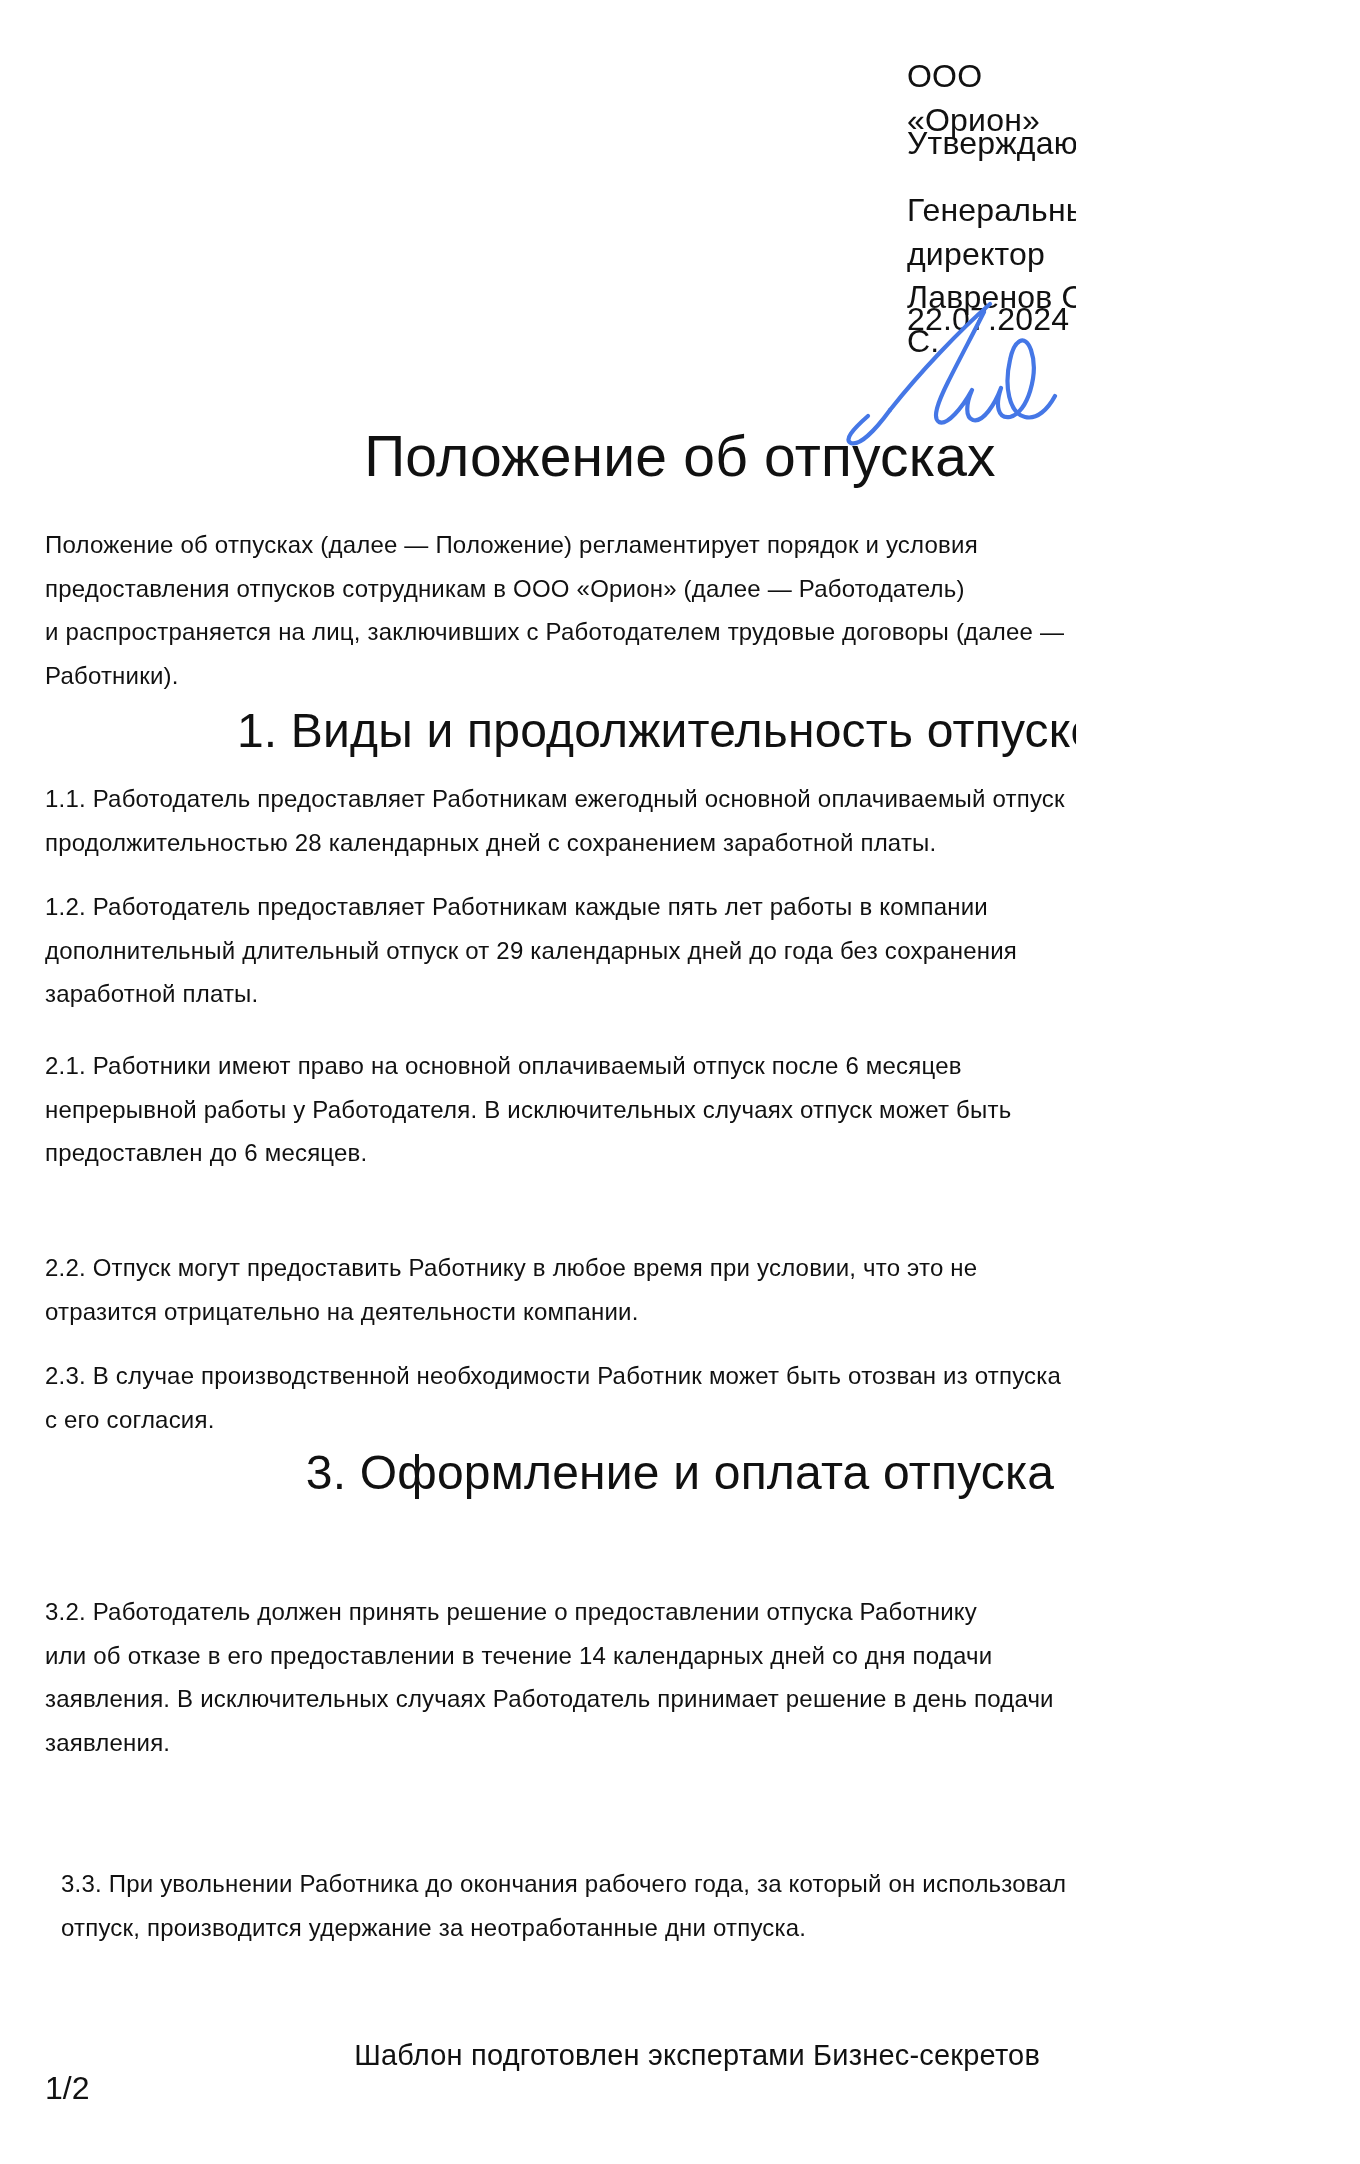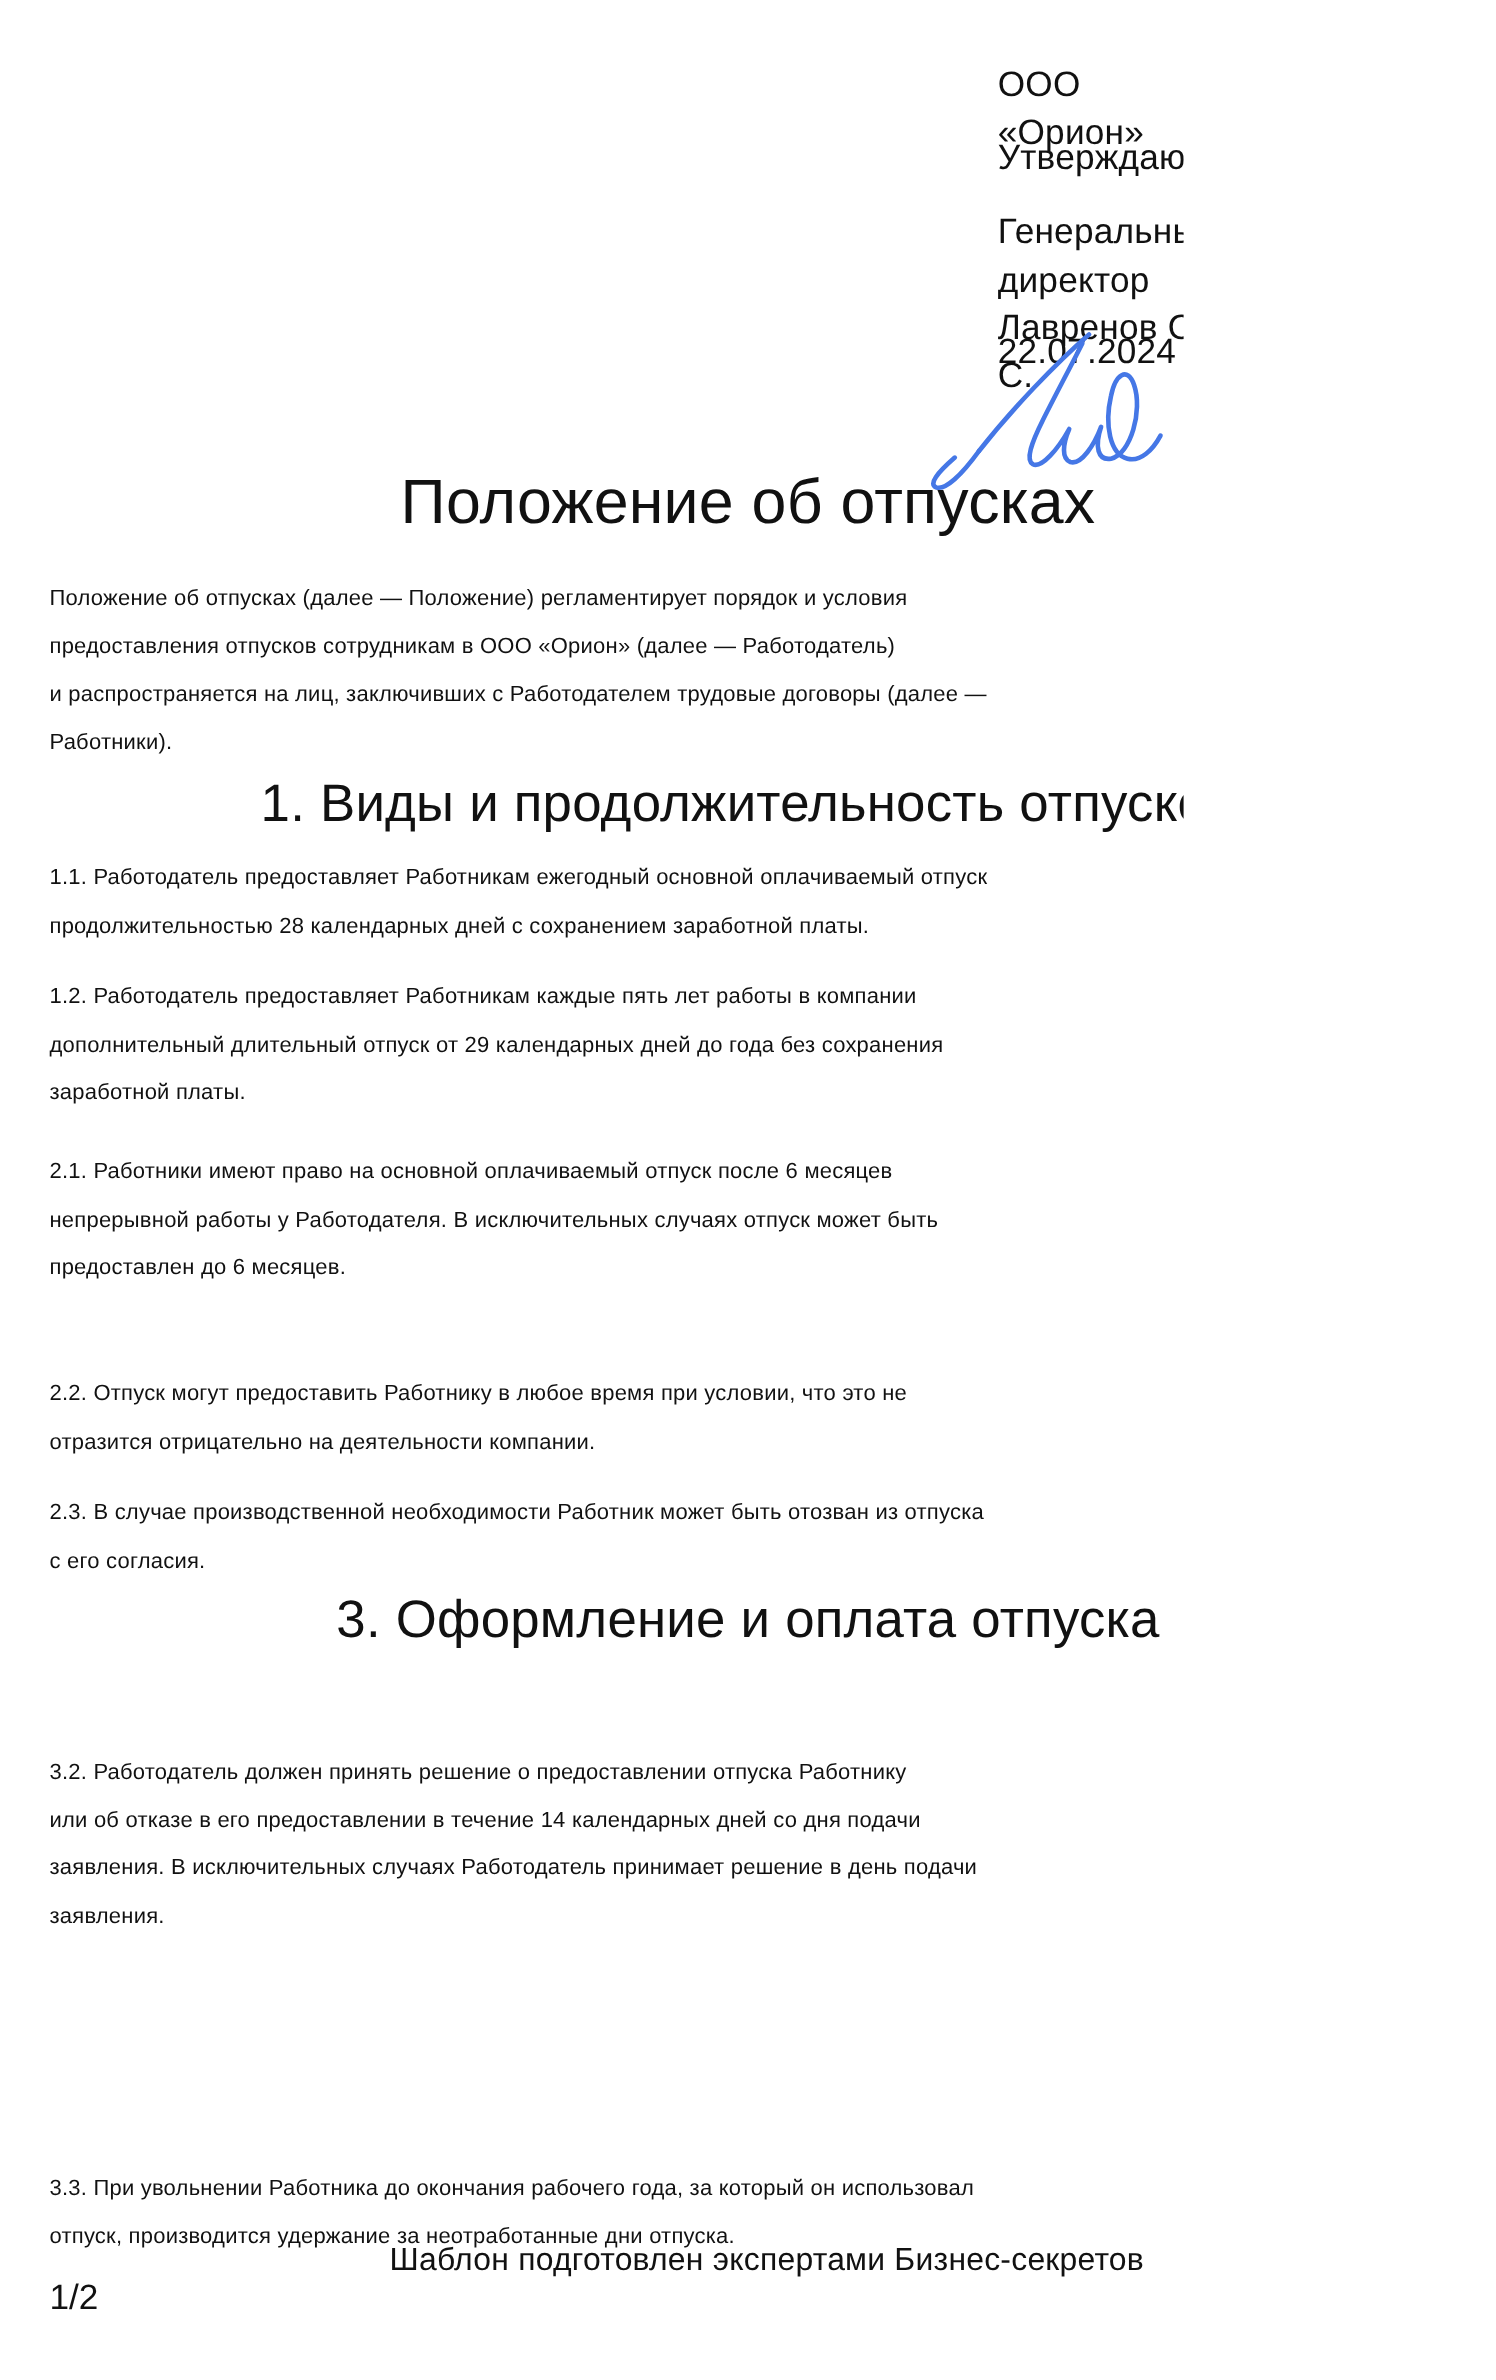--- a/index.html
+++ b/index.html
@@ -7,21 +7,21 @@
     position:relative;
     width:1076px;
     height:2164px;
     background:#ffffff;
     font-family:"Liberation Sans","DejaVu Sans",sans-serif;
     color:#111111;
     overflow:hidden;
   }
   .abs{position:absolute;}
   .body-text{
-    font-size:20px;
+    font-size:24px;
     line-height:43.5px;
     white-space:pre-line;
     letter-spacing:0.2px;
   }
   .letterhead-line{
     left:907px;
     font-size:32px;
     line-height:43.5px;
     white-space:pre-line;
     letter-spacing:0.2px;
@@ -99,19 +99,19 @@
   <div class="abs body-text para" style="top:1246px;">2.2. Отпуск могут предоставить Работнику в любое время при условии, что это не
 отразится отрицательно на деятельности компании.</div>
   <div class="abs body-text para" style="top:1354px;">2.3. В случае производственной необходимости Работник может быть отозван из отпуска
 с его согласия.</div>
 
   <div class="abs section-heading" style="top:1446px;">3. Оформление и оплата отпуска</div>
   <div class="abs body-text para" style="top:1590px;">3.2. Работодатель должен принять решение о предоставлении отпуска Работнику
 или об отказе в его предоставлении в течение 14 календарных дней со дня подачи
 заявления. В исключительных случаях Работодатель принимает решение в день подачи
 заявления.</div>
-  <div class="abs body-text para" style="top:1968px;">3.3. При увольнении Работника до окончания рабочего года, за который он использовал
+  <div class="abs body-text para" style="top:1862px;margin-left:16px;">3.3. При увольнении Работника до окончания рабочего года, за который он использовал
 отпуск, производится удержание за неотработанные дни отпуска.</div>
 
   <div class="abs footer-credit" style="top:2036px;">Шаблон подготовлен экспертами Бизнес-секретов</div>
   <div class="abs page-number" style="top:2067px;">1/2</div>
 
 </div>
 
 </body></html>

